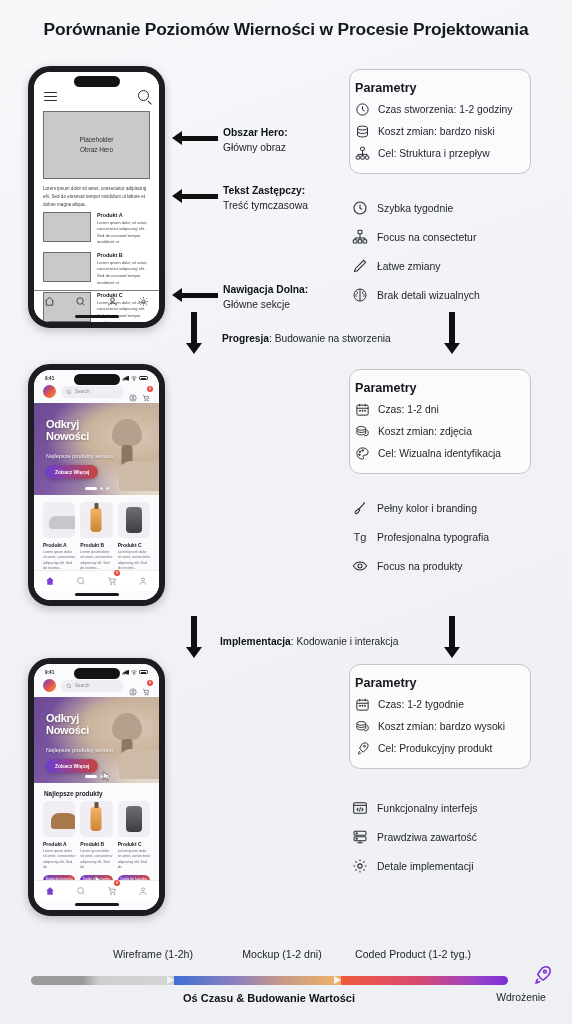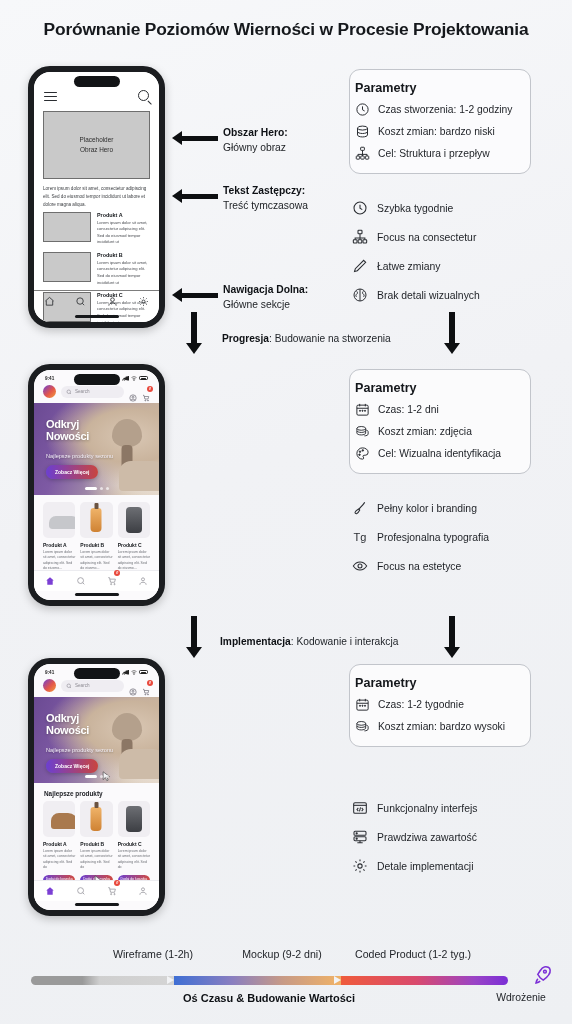--- a/index.html
+++ b/index.html
@@ -546,21 +546,21 @@
       <span class="gi tg">Tg</span>
       <span>Profesjonalna typografia</span>
     </div>
     <div class="frow">
       <span class="gi">
           <svg viewBox="0 0 24 24" fill="none" stroke="currentColor" stroke-width="1.6">
             <path d="M2 12s3.8-6 10-6 10 6 10 6-3.8 6-10 6-10-6-10-6z"></path>
             <circle cx="12" cy="12" r="3"></circle>
           </svg>
         </span>
-      <span>Focus na estetyce</span>
+      <span>Focus na produkty</span>
     </div>
   </div>
 
   <div class="arrow-down" style="left:186px; top:616px; height:42px;">
       <div class="shaft" style="height:32px"></div>
       <div class="head"></div>
     </div>
   <div class="arrow-down" style="left:444px; top:616px; height:42px;">
       <div class="shaft" style="height:32px"></div>
       <div class="head"></div>
@@ -695,20 +695,30 @@
       <span class="gi">
           <svg viewBox="0 0 24 24" fill="none" stroke="currentColor" stroke-width="1.5">
             <ellipse cx="10" cy="7" rx="7" ry="3"></ellipse>
             <path d="M3 7v3.5c0 1.7 3.1 3 7 3s7-1.3 7-3V7"></path>
             <path d="M3 11v3.5c0 1.7 3.1 3 7 3s7-1.3 7-3V11"></path>
             <path d="M17 9.5c2.4.4 4 1.4 4 2.6v4c0 1.6-2.7 2.9-6 2.9"></path>
           </svg>
         </span>
       <span>Koszt zmian: bardzo wysoki</span>
     </div>
+    <div class="prow">
+      <span class="gi">
+          <svg viewBox="0 0 24 24" fill="none" stroke="currentColor" stroke-width="1.6">
+            <path d="M14.5 3.2c3.2-.5 6 .3 6.4 3.4.4 3.1-2.6 7.3-7.6 11L10 15 7.4 11.3C11 6.3 11.3 3.7 14.5 3.2z"></path>
+            <circle cx="15.2" cy="8.4" r="1.5"></circle>
+            <path d="M7.5 16.2c-1.6 1.6-2 4.5-2 4.5s2.9-.4 4.5-2"></path>
+          </svg>
+        </span>
+      <span>Cel: Produkcyjny produkt</span>
+    </div>
   </div>
 
   <div class="flist" style="left:352px; top:800px;">
     <div class="frow">
       <span class="gi">
           <svg viewBox="0 0 24 24" fill="none" stroke="currentColor" stroke-width="1.6">
             <rect x="2.5" y="4" width="19" height="16" rx="2"></rect>
             <path d="M2.5 8h19"></path>
             <path d="M9.5 11.8l-2 2.4 2 2.4M14.5 11.8l2 2.4-2 2.4M12.8 11.2l-1.6 6"></path>
           </svg>
@@ -740,21 +750,21 @@
 
   <div id="timeline">
     <div class="tl-bar">
       <div class="tl-seg tl-s1"></div>
       <div class="tl-seg tl-s2"></div>
       <div class="tl-seg tl-s3"></div>
       <div class="tl-tick" style="left:calc(30% - 7px)"></div>
       <div class="tl-tick" style="left:calc(65% - 7px)"></div>
     </div>
     <div class="tl-label" style="left:78px; width:150px;">Wireframe (1-2h)</div>
-    <div class="tl-label" style="left:207px; width:150px;">Mockup (9-2 dni)</div>
+    <div class="tl-label" style="left:207px; width:150px;">Mockup (1-2 dni)</div>
     <div class="tl-label" style="left:323px; width:180px;">Coded Product (1-2 tyg.)</div>
     <svg class="tl-rocket" viewBox="0 0 24 24" fill="none" stroke="currentColor" stroke-width="1.7">
         <path d="M14.5 3.2c3.2-.5 6 .3 6.4 3.4.4 3.1-2.6 7.3-7.6 11L10 15 7.4 11.3C11 6.3 11.3 3.7 14.5 3.2z"></path>
         <circle cx="15.2" cy="8.4" r="1.5"></circle>
         <path d="M7.5 16.2c-1.6 1.6-2 4.5-2 4.5s2.9-.4 4.5-2"></path>
       </svg>
     <div class="tl-center">Oś Czasu &amp; Budowanie Wartości</div>
     <div class="tl-deploy">Wdrożenie</div>
   </div>
 

